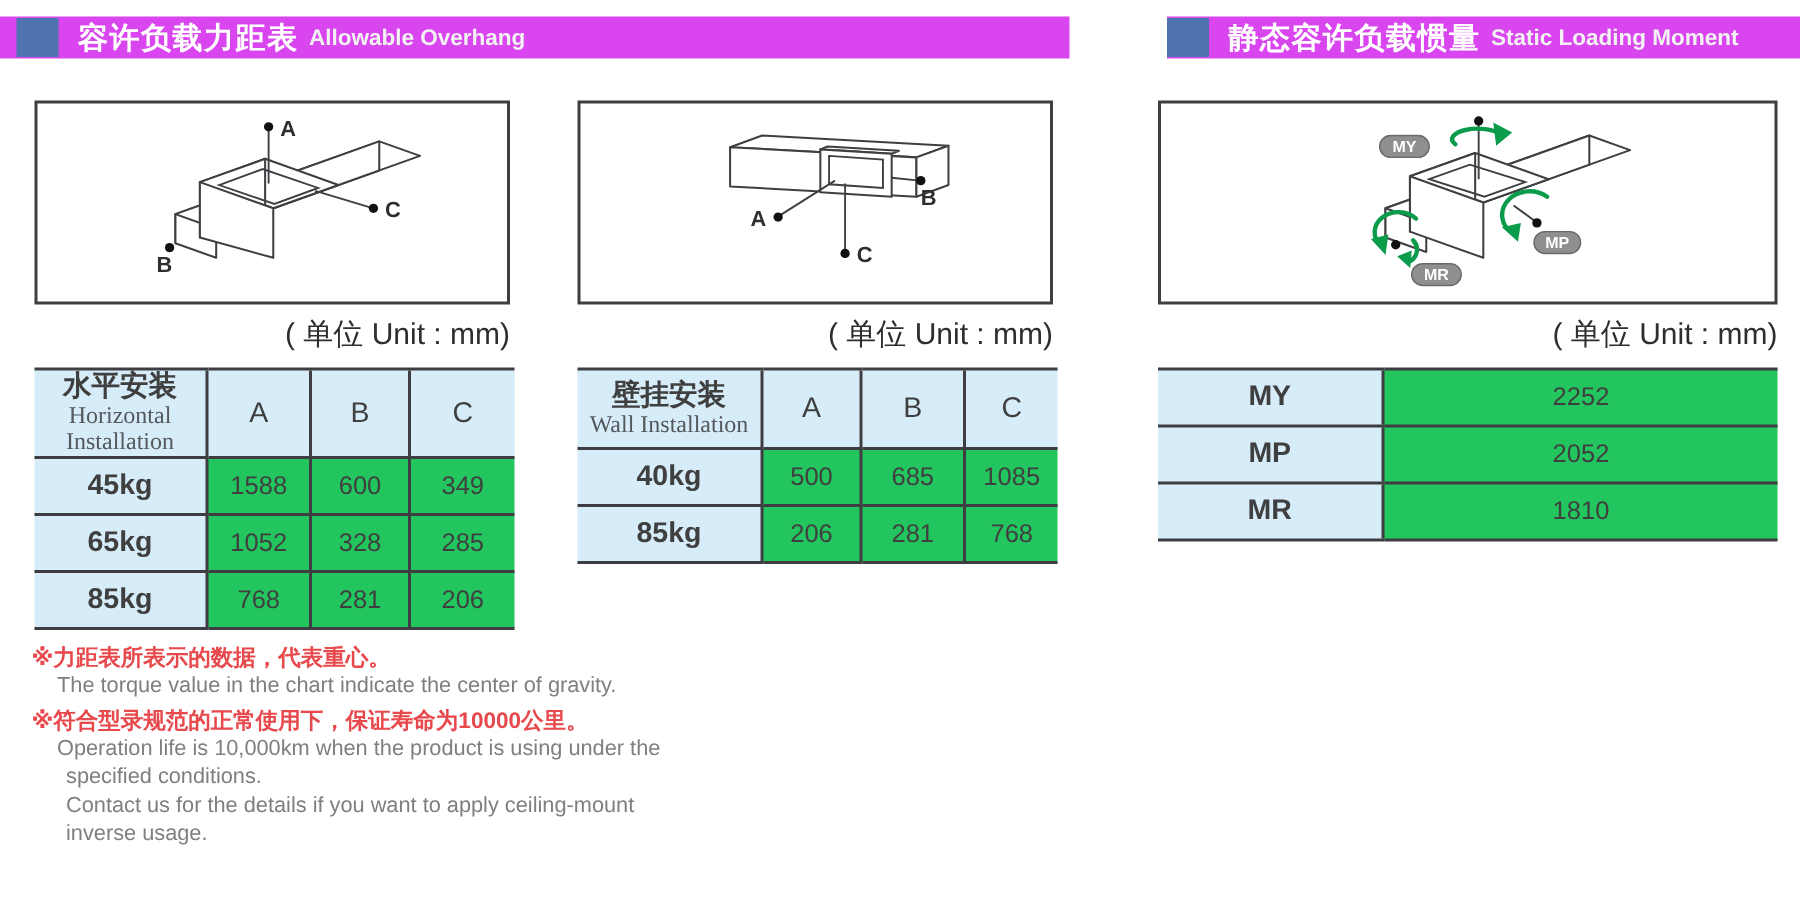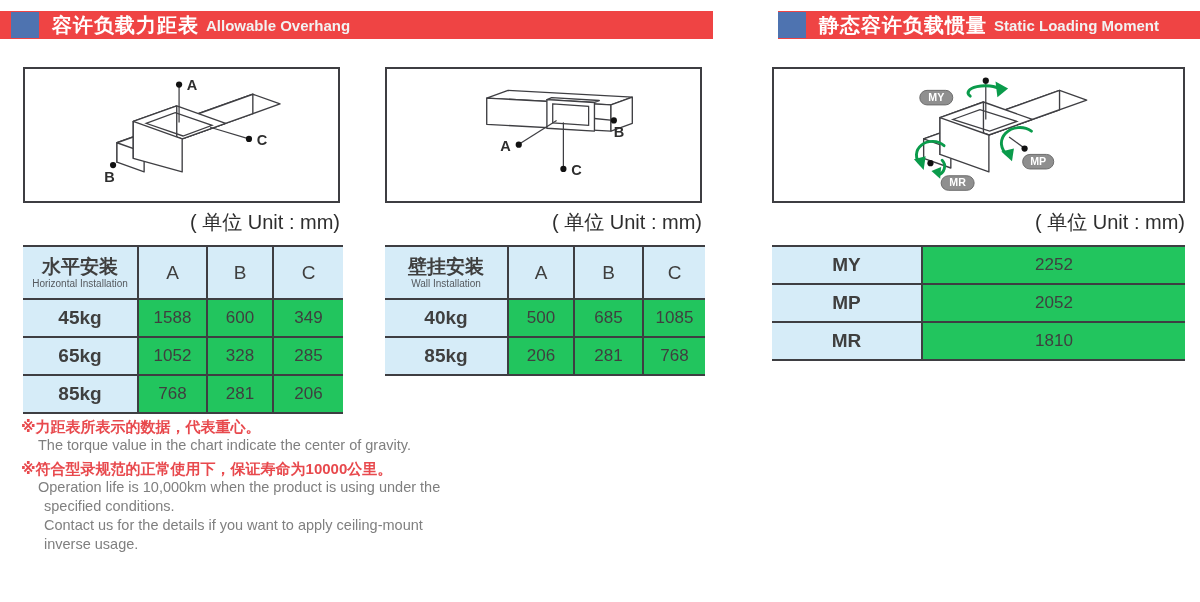--- a/index.html
+++ b/index.html
@@ -1,21 +1,21 @@
 <!DOCTYPE html>
 <html><head>
 <meta charset="utf-8">
 <style>
   * { margin:0; padding:0; box-sizing:border-box; }
   html,body { background:#ffffff; }
   body { font-family:"Liberation Sans","DejaVu Sans",sans-serif; }
   .page { position:relative; width:1200px; height:602px; background:#ffffff; overflow:hidden; }
 
   
-  .hbar { position:absolute; top:11px; height:28px; background:#ef4444; display:flex; align-items:center; }
+  .hbar { position:absolute; top:11px; height:28px; background:#d946ef; display:flex; align-items:center; }
   .hbar-left { left:0; width:713px; }
   .hbar-right { left:778px; width:422px; }
   .accent-sq { width:28px; height:26px; background:#4e73b0; flex:0 0 auto; }
   .hbar-left .accent-sq { margin-left:11px; }
   .hbar-right .accent-sq { margin-left:0; }
   .hbar-zh { color:#fff; font-size:20px; font-weight:bold; letter-spacing:1px; margin-left:13px; white-space:nowrap; }
   .hbar-en { color:#f2f2f2; font-size:15px; font-weight:600; margin-left:7px; white-space:nowrap; }
 
   
   .diag-box { position:absolute; top:67px; height:136px; border:2px solid #3e3e42; background:#fff; }
@@ -36,30 +36,30 @@
   }
   .spec-table tr > *:first-child { border-left:none; }
   .spec-table { border-right:none; }
   .t1 { left:23px;  width:320px; }
   .t2 { left:385px; width:320px; }
   .t3 { left:772px; width:413px; }
   .cell-blue { background:#d6ecf8; }
   .hdr-row th { height:53px; }
   .data-row th, .data-row td { height:38px; }
   .th-zh { font-size:19px; font-weight:bold; color:#3f3f3f; line-height:1.15; }
-  .th-en { font-size:10px; font-weight:400; color:#55595e; line-height:1.1; }
+  .th-en { font-size:16px; font-weight:400; color:#55595e; line-height:1.1;font-family:Liberation Serif, serif; }
   .col-abc { font-size:19px; font-weight:500; }
   .kg-label { font-size:19px; font-weight:600; }
   .num { font-size:17px; font-weight:500; background:#22c55e;margin-left:24px; }
   .m-label { font-size:19px; font-weight:bold; }
 
   
   .notes { position:absolute; left:21px; top:413px; width:560px; }
   .note-zh { color:#e8494d; font-size:15px; font-weight:bold; line-height:19px; margin-top:4px; white-space:nowrap; }
-  .note-zh:first-child { margin-top:4px; }
+  .note-zh:first-child { margin-top:16px; }
   .note-en { color:#7f7f7f; font-size:14.5px; line-height:19px; margin-left:17px; white-space:nowrap; }
   .note-en.cont { margin-left:23px; }
 
   
   .diag-svg { display:block; width:100%; height:100%; }
   .ln  { fill:#ffffff; stroke:#3f3f43; stroke-width:1.4; stroke-linejoin:round; }
   .ln-open { fill:none; stroke:#3f3f43; stroke-width:1.3; }
   .dot { fill:#111111; }
   .ptlbl { font-family:"Liberation Sans","DejaVu Sans",sans-serif; font-size:15px; font-weight:bold; fill:#2e2e2e; }
   .garc { fill:none; stroke:#0a9b4b; stroke-width:3; stroke-linecap:round; }

